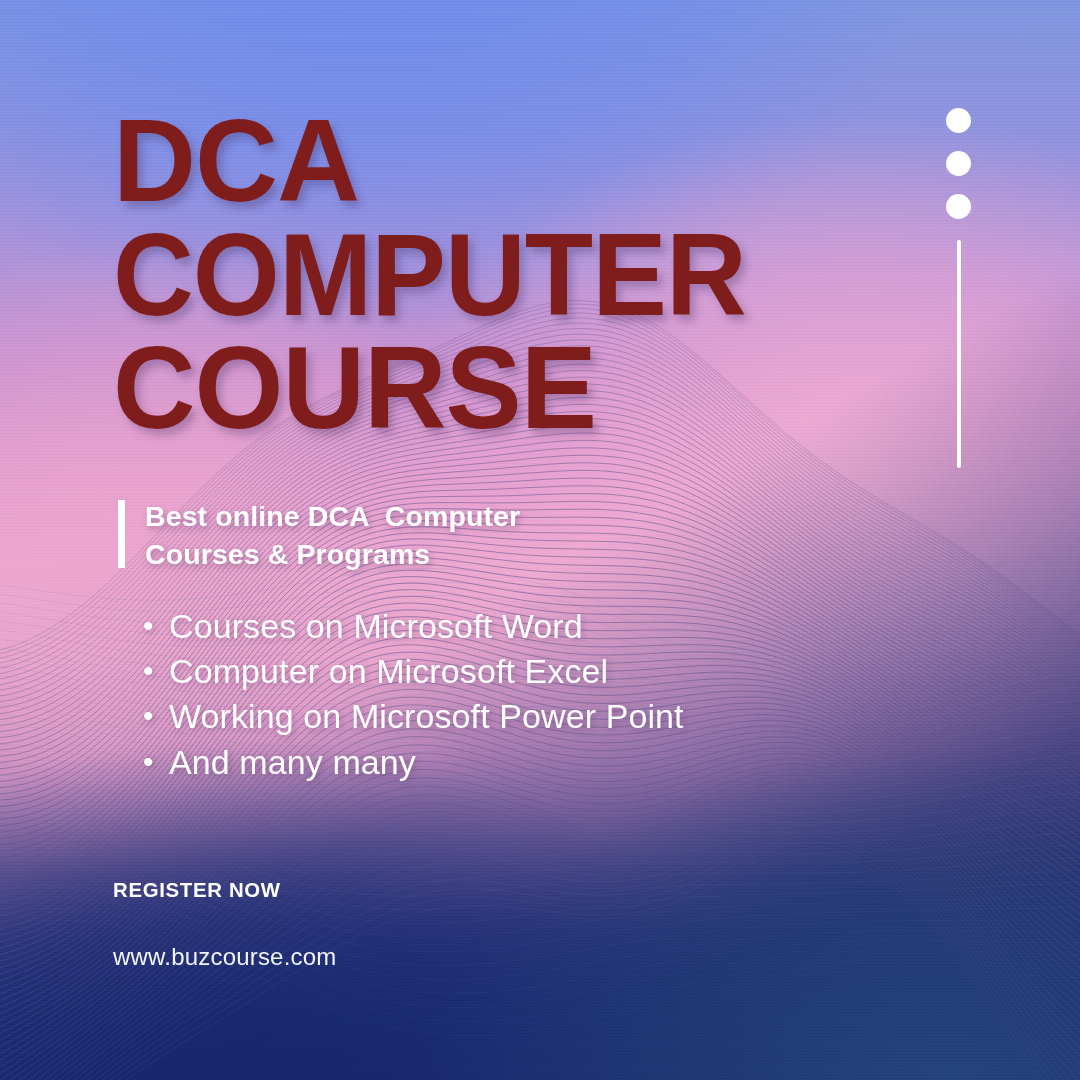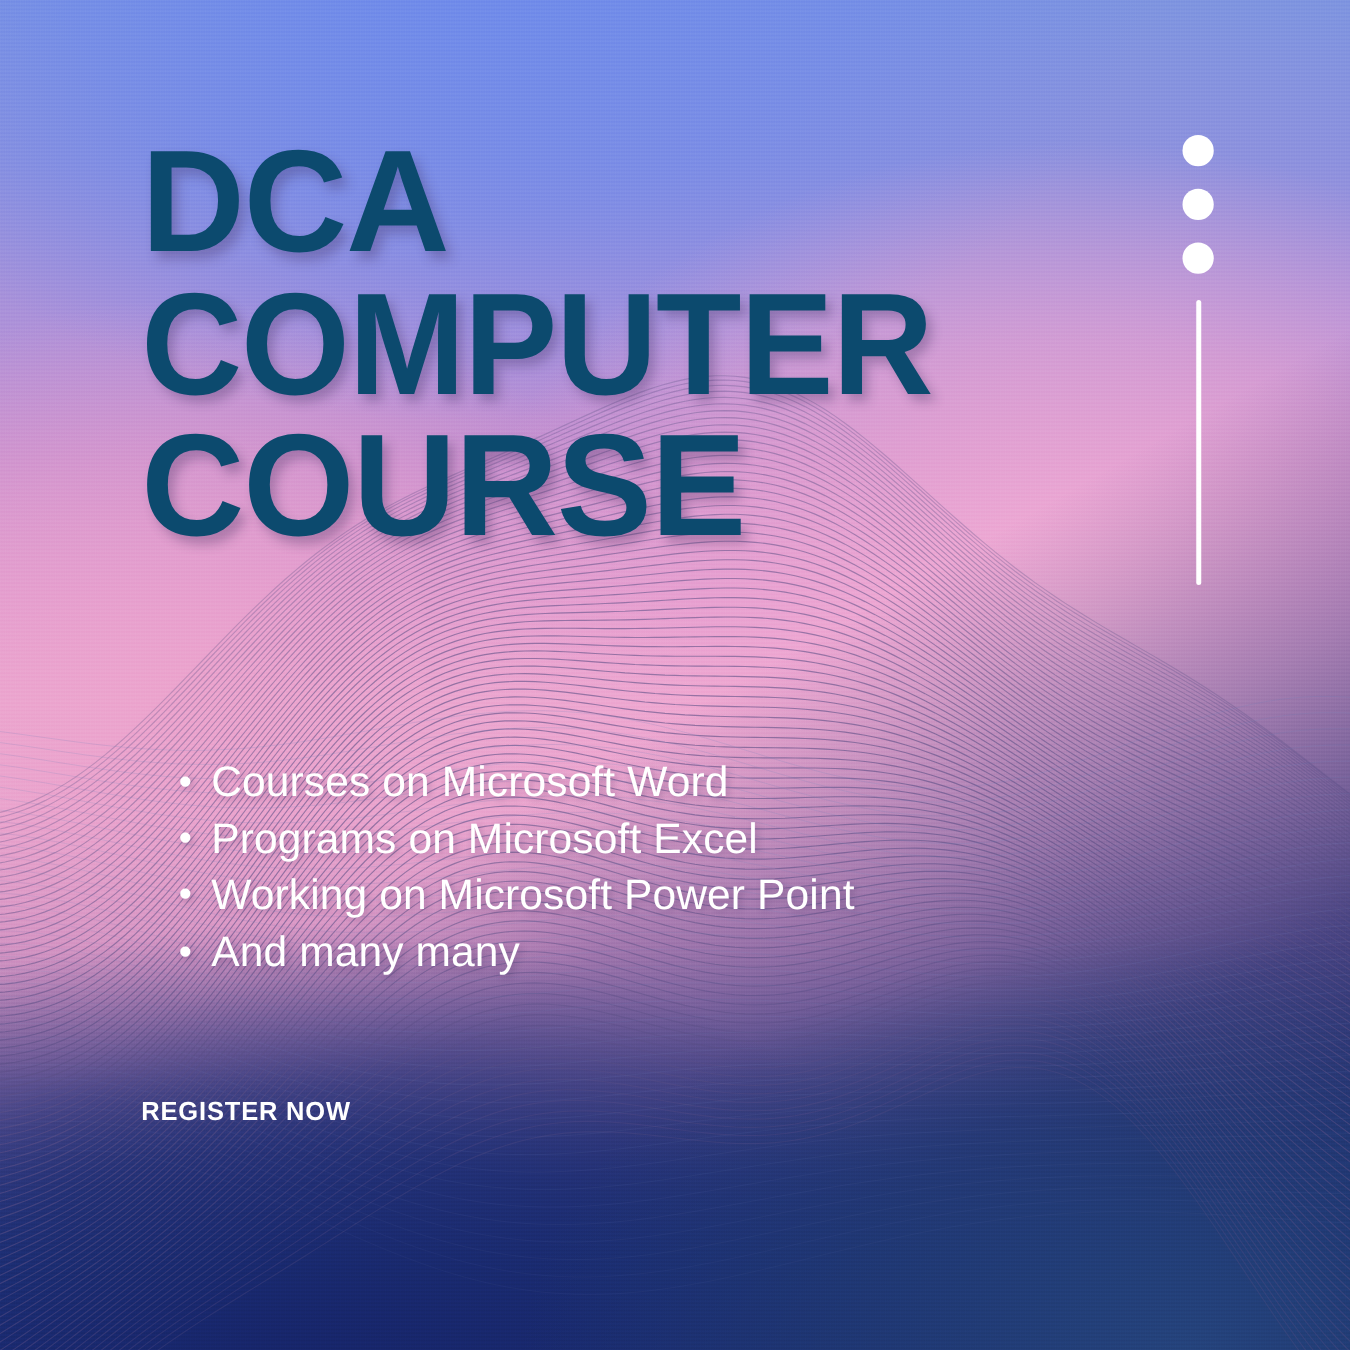--- a/index.html
+++ b/index.html
@@ -94,21 +94,21 @@
   .content {
     position: absolute;
     inset: 0;
   }
 
   .headline {
     position: absolute;
     left: 113px;
     top: 105px;
     width: 820px;
-    color: #0c4a6e;
+    color: #7f1d1d;
     font-weight: 700;
     font-size: 116px;
     line-height: 0.98;
     letter-spacing: -1px;
     text-transform: uppercase;
     text-shadow: 5px 6px 9px rgba(58,40,90,0.30);
   }
   .headline .hl-line { display: block; white-space: nowrap; }
   .hl-1 { transform: scaleX(0.99); transform-origin: left center; }
   .hl-2 { transform: scaleX(0.965); transform-origin: left center; }
@@ -351,41 +351,47 @@
     </svg>
 
   <div class="content">
 
     <div class="headline">
       <span class="hl-line hl-1">DCA</span>
       <span class="hl-line hl-2">COMPUTER</span>
       <span class="hl-line hl-3">COURSE</span>
     </div>
 
+    <div class="subtitle-row">
+      <div class="sub-bar"></div>
+      <div class="subtitle">Best online DCA  Computer
+Courses &amp; Programs</div>
+    </div>
 
     <ul class="bullets">
       <li class="bullet-item">
         <span class="bullet-dot">•</span>
         <span class="bullet-label">Courses on Microsoft Word</span>
       </li>
       <li class="bullet-item">
         <span class="bullet-dot">•</span>
-        <span class="bullet-label">Programs on Microsoft Excel</span>
+        <span class="bullet-label">Computer on Microsoft Excel</span>
       </li>
       <li class="bullet-item">
         <span class="bullet-dot">•</span>
         <span class="bullet-label">Working on Microsoft Power Point</span>
       </li>
       <li class="bullet-item">
         <span class="bullet-dot">•</span>
         <span class="bullet-label">And many many</span>
       </li>
     </ul>
 
     <div class="register">REGISTER NOW</div>
+    <div class="website">www.buzcourse.com</div>
 
     <div class="deco-dots">
       <div class="deco-dot"></div>
       <div class="deco-dot"></div>
       <div class="deco-dot"></div>
     </div>
     <div class="deco-line"></div>
 
   </div>
 </div>

